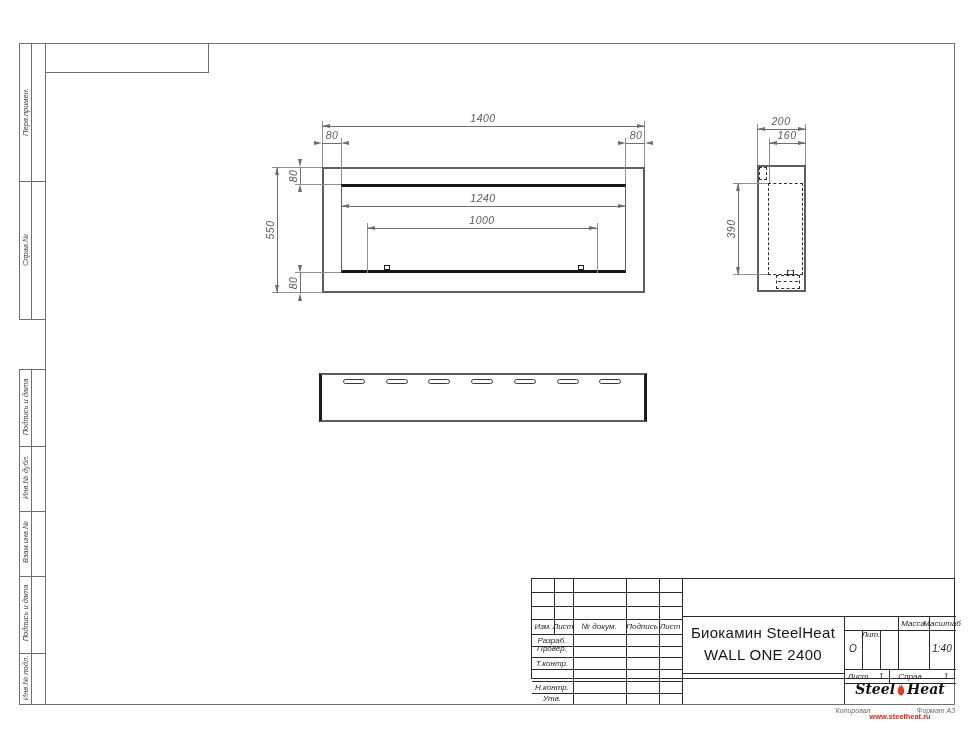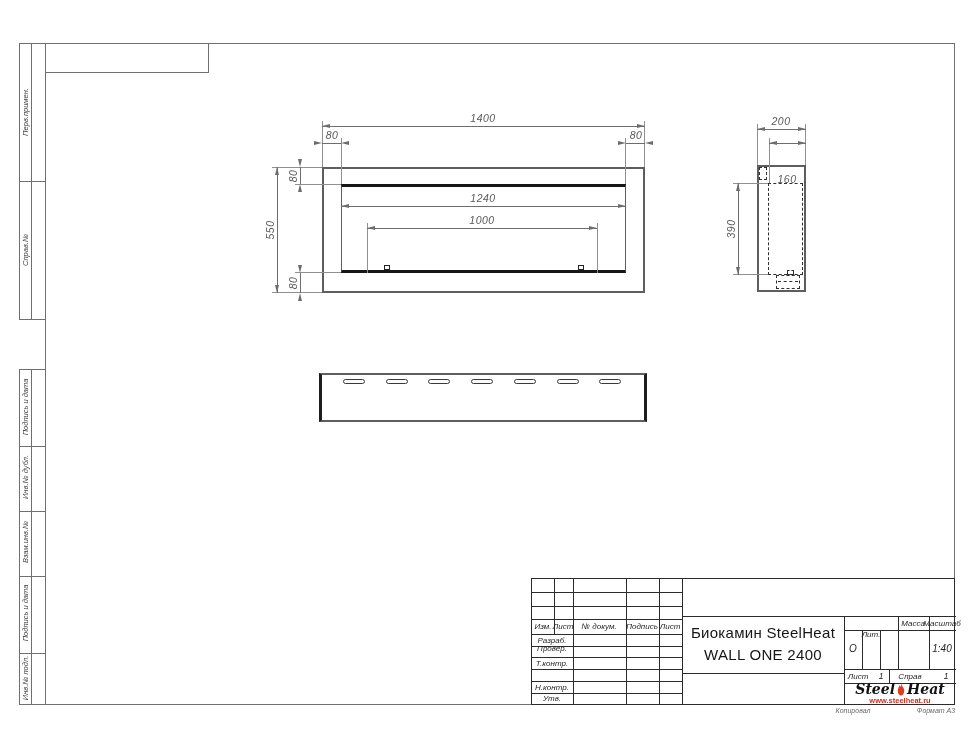--- a/index.html
+++ b/index.html
@@ -39,21 +39,21 @@
        white-space:nowrap;transform:translate(-50%,-50%);}
   .tbv{position:absolute;font:italic 10px "Liberation Sans",sans-serif;color:#1f1f1f;
        white-space:nowrap;transform:translate(-50%,-50%);}
   .doctitle{position:absolute;font:500 15px "Liberation Sans",sans-serif;color:#161616;
        white-space:nowrap;transform:translate(-50%,-50%);letter-spacing:.3px;}
   .dash{position:absolute;box-sizing:border-box;border:1px dashed #2f2f2f;background:transparent;}
   .foot{position:absolute;font:italic 7px "Liberation Sans",sans-serif;color:#6a6a6a;
         white-space:nowrap;transform:translate(-50%,0);}
   .logo-line{display:flex;align-items:flex-end;justify-content:center;gap:1px;
         font:bold italic 14px "DejaVu Serif",serif;color:#111;line-height:13px;}
-  .logo-url{text-align:center;font:bold 7.5px "Liberation Sans",sans-serif;margin-top:0px;}
+  .logo-url{text-align:center;font:bold 7.5px "Liberation Sans",sans-serif;margin-top:16px;}
   .slot{position:absolute;box-sizing:border-box;height:5px;width:22px;border:1px solid #3a3a3a;
         border-radius:3px;background:#fbfbfb;}
 </style>
 </head>
 <body>
 
 <div id="sheet">
 
   <div class="abs" style="left:45px;top:43px;width:910px;height:662px;border:1px solid #6f6f6f;"></div>
 
@@ -121,35 +121,35 @@
 
   <div class="ext" style="left:757px;top:124px;width:1px;height:41px;"></div>
   <div class="ext" style="left:805px;top:124px;width:1px;height:41px;"></div>
   <div class="ext" style="left:769px;top:138px;width:1px;height:45px;"></div>
   <div class="ext" style="left:733px;top:183px;width:35px;height:1px;"></div>
   <div class="ext" style="left:733px;top:274px;width:35px;height:1px;"></div>
 
   <div class="dim-h" style="left:757px;top:129px;width:49px;"></div>
   <span class="dtext" style="left:781px;top:127px;">200</span>
   <div class="dim-h" style="left:769px;top:143px;width:37px;"></div>
-  <span class="dtext" style="left:787px;top:141px;margin-top:44px;">160</span>
+  <span class="dtext" style="left:787px;top:141px;">160</span>
   <div class="dim-v" style="left:738px;top:183px;height:92px;"></div>
   <span class="dtext rot" style="left:731px;top:229px;">390</span>
 
   <div class="abs" style="left:319px;top:373px;width:328px;height:49px;border-top:2px solid #5e5e5e;border-bottom:2px solid #5e5e5e;border-left:3px solid #1d1d1d;border-right:3px solid #1d1d1d;">
       <div class="slot" style="top: 4px; left: 21px;"></div>
       <div class="slot" style="top: 4px; left: 63.7px;"></div>
       <div class="slot" style="top: 4px; left: 106.4px;"></div>
       <div class="slot" style="top: 4px; left: 149.1px;"></div>
       <div class="slot" style="top: 4px; left: 191.8px;"></div>
       <div class="slot" style="top: 4px; left: 234.5px;"></div>
       <div class="slot" style="top: 4px; left: 277.2px;"></div>
     </div>
 
-  <div class="abs" style="left:531px;top:578px;width:424px;height:127px;border:1px solid #2b2b2b;">
+  <div class="abs" style="left:531px;top:578px;width:424px;height:101px;border:1px solid #2b2b2b;">
 
     <div class="tlv" style="left:22px;top:0;height:55px;"></div>
     <div class="tlv" style="left:41px;top:0;height:125px;"></div>
     <div class="tlv" style="left:94px;top:0;height:125px;"></div>
     <div class="tlv" style="left:127px;top:0;height:125px;"></div>
     <div class="tlv" style="left:150px;top:0;height:125px;"></div>
     <div class="tlv" style="left:312px;top:37px;height:88px;"></div>
     <div class="tlv" style="left:330px;top:51px;height:39px;"></div>
     <div class="tlv" style="left:348px;top:51px;height:39px;"></div>
     <div class="tlv" style="left:366px;top:37px;height:53px;"></div>

